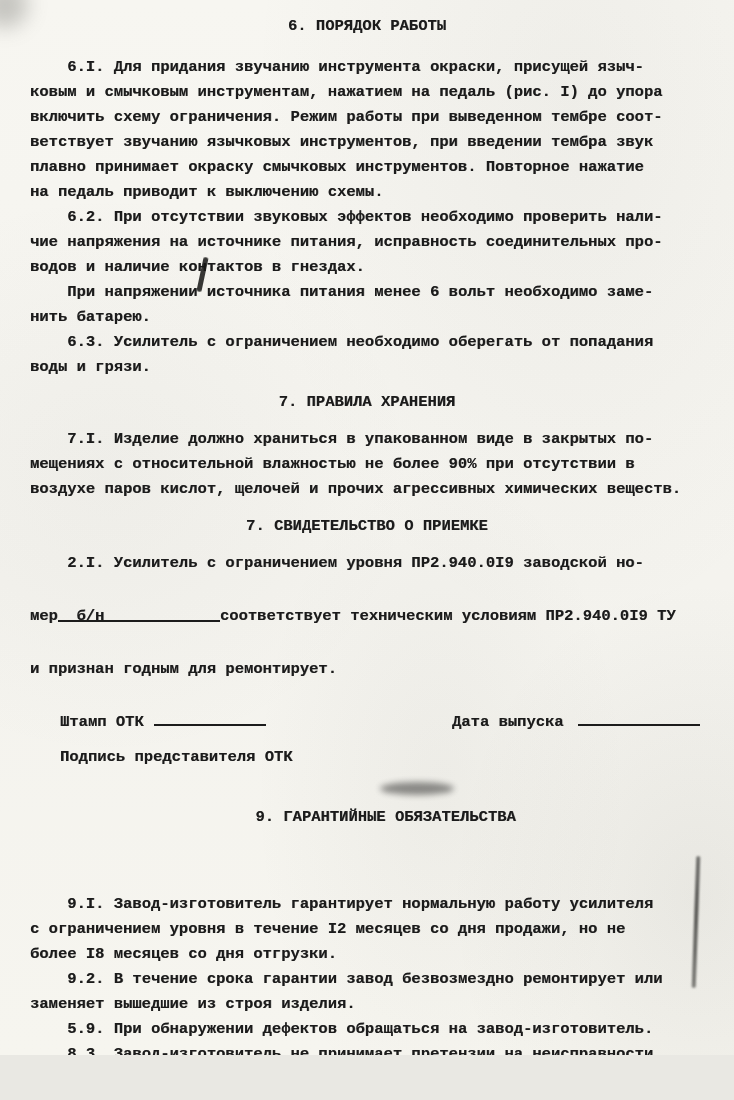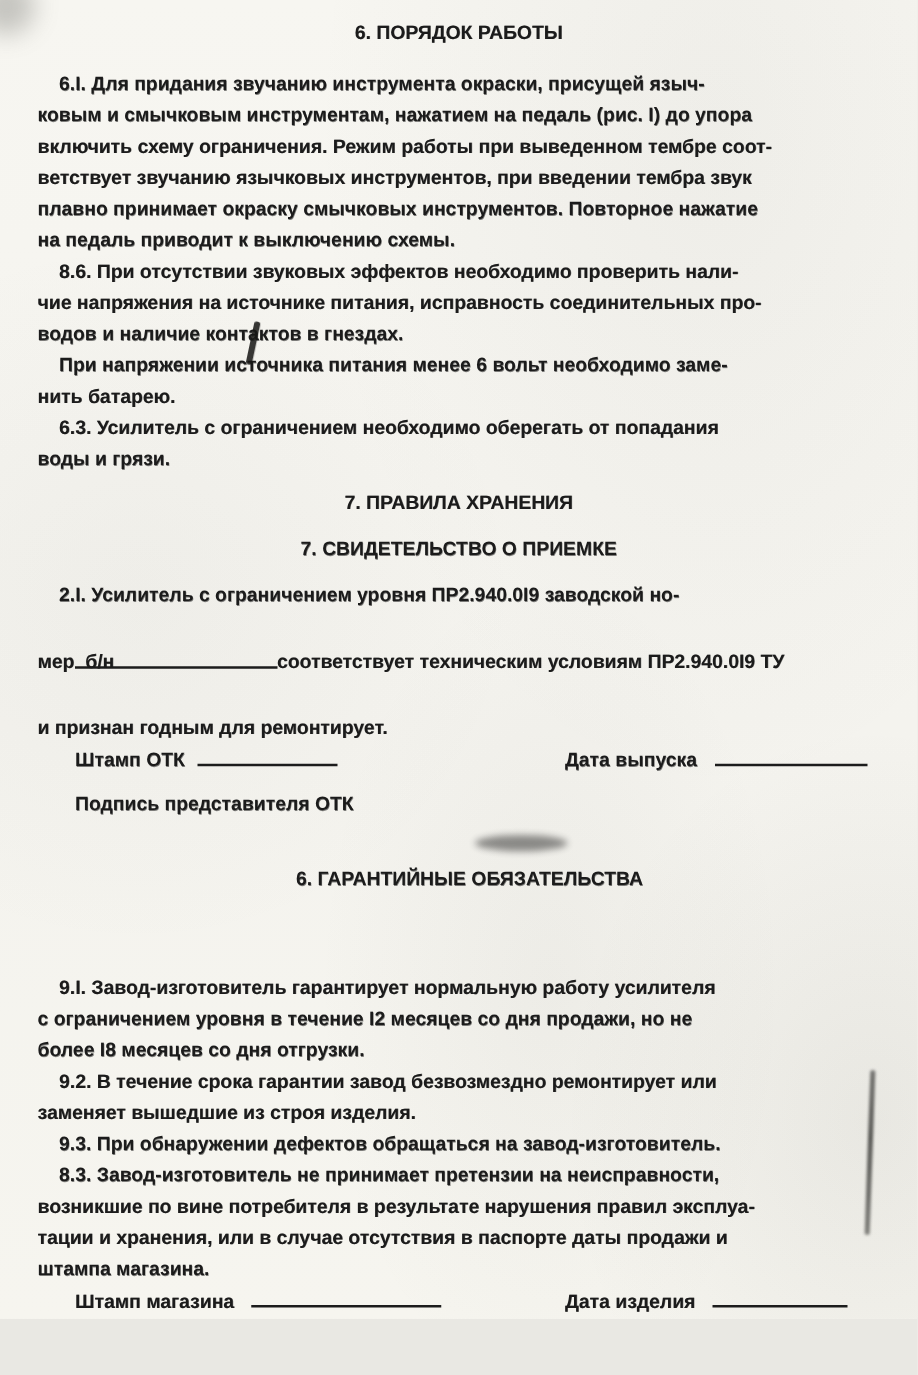--- a/index.html
+++ b/index.html
@@ -17,21 +17,21 @@
     padding: 12px 30px 0 30px;
     overflow: hidden;
     background-color: #f6f5f0;
     background-image:
       radial-gradient(ellipse at 78% 10%, rgba(90,90,85,0.05), transparent 40%),
       radial-gradient(ellipse at 15% 45%, rgba(90,90,85,0.04), transparent 35%),
       radial-gradient(ellipse at 60% 75%, rgba(90,90,85,0.05), transparent 30%),
       radial-gradient(ellipse at 95% 85%, rgba(60,60,55,0.07), transparent 25%),
       linear-gradient(180deg, #f7f6f1 0%, #f4f3ee 55%, #f6f5ef 100%);
     color: #1b1b1b;
-    font-family: Liberation Sans, sans-serif;
+    font-family: Liberation Mono, monospace;
     font-weight: 700;
     font-size: 15.5px;
     line-height: 25px;
     text-shadow: 0.4px 0.4px 0 rgba(25,25,25,0.55);
   }
   .heading {
     text-align: center;
     white-space: pre;
   }
   .h6 { margin: 2px 0 16px 0; }
@@ -51,21 +51,21 @@
     box-sizing: border-box;
   }
   .serial-blank { min-width: 162px; }
   .bw110 { width: 112px; margin-left: 10px; }
   .bw120 { width: 122px; margin-left: 14px; }
   .bw150 { width: 152px; margin-left: 14px; }
   .bw100 { width: 108px; margin-left: 14px; }
   .form-row {
     display: flex;
     align-items: flex-end;
-    margin-top: 0;
+    margin-top: 26px;
   }
   .form-left {
     flex: 0 0 392px;
     margin-left: 30px;
     white-space: pre;
   }
   .form-right { white-space: pre; }
   .sign-line { margin-left: 30px; margin-top: 10px; white-space: pre; }
   .s8p1-l2, .s8p1-l3 { white-space: pre; margin-top: 28px; }
 
@@ -115,51 +115,54 @@
 
 <div class="page">
 
   <div class="heading h6">6. ПОРЯДОК РАБОТЫ</div>
   <div class="para">    6.I. Для придания звучанию инструмента окраски, присущей языч-
 ковым и смычковым инструментам, нажатием на педаль (рис. I) до упора
 включить схему ограничения. Режим работы при выведенном тембре соот-
 ветствует звучанию язычковых инструментов, при введении тембра звук
 плавно принимает окраску смычковых инструментов. Повторное нажатие
 на педаль приводит к выключению схемы.</div>
-  <div class="para">    8.6. При отсутствии звуковых эффектов необходимо проверить нали-
+  <div class="para">    6.2. При отсутствии звуковых эффектов необходимо проверить нали-
 чие напряжения на источнике питания, исправность соединительных про-
 водов и наличие контактов в гнездах.</div>
   <div class="para">    При напряжении источника питания менее 6 вольт необходимо заме-
 нить батарею.</div>
   <div class="para">    6.3. Усилитель с ограничением необходимо оберегать от попадания
 воды и грязи.</div>
 
   <div class="heading h7">7. ПРАВИЛА ХРАНЕНИЯ</div>
+  <div class="para">    7.I. Изделие должно храниться в упакованном виде в закрытых по-
+мещениях с относительной влажностью не более 90% при отсутствии в
+воздухе паров кислот, щелочей и прочих агрессивных химических веществ.</div>
 
   <div class="heading h8">7. СВИДЕТЕЛЬСТВО О ПРИЕМКЕ</div>
   <div class="line">    2.I. Усилитель с ограничением уровня ПР2.940.0I9 заводской но-</div>
   <div class="s8p1-l2"><span>мер</span><span class="blank serial-blank"><span>  б/н</span></span><span>соответствует техническим условиям ПР2.940.0I9 ТУ</span></div>
   <div class="s8p1-l3">и признан годным для ремонтирует.</div>
 
   <div class="form-row">
     <div class="form-left"><span>Штамп ОТК</span><span class="blank bw110"></span></div>
     <div class="form-right"><span>Дата выпуска</span><span class="blank bw120"></span></div>
   </div>
   <div class="sign-line">Подпись представителя ОТК</div>
 
   <div class="heading h9">
-    <span>6. ГАРАНТИЙНЫЕ ОБЯЗАТЕЛЬСТВА</span>
+    <span>9. ГАРАНТИЙНЫЕ ОБЯЗАТЕЛЬСТВА</span>
     <span class="title9-smudge"></span>
   </div>
   <div class="para">    9.I. Завод-изготовитель гарантирует нормальную работу усилителя
 с ограничением уровня в течение I2 месяцев со дня продажи, но не
 более I8 месяцев со дня отгрузки.</div>
   <div class="para">    9.2. В течение срока гарантии завод безвозмездно ремонтирует или
 заменяет вышедшие из строя изделия.</div>
-  <div class="para">    9.3. При обнаружении дефектов обращаться на завод-изготовитель.</div>
+  <div class="para">    5.9. При обнаружении дефектов обращаться на завод-изготовитель.</div>
   <div class="para">    8.3. Завод-изготовитель не принимает претензии на неисправности,
 возникшие по вине потребителя в результате нарушения правил эксплуа-
 тации и хранения, или в случае отсутствия в паспорте даты продажи и
 штампа магазина.</div>
 
   <div class="form-row">
     <div class="form-left"><span>Штамп магазина</span><span class="blank bw150"></span></div>
     <div class="form-right"><span>Дата изделия</span><span class="blank bw100"></span></div>
   </div>
 

